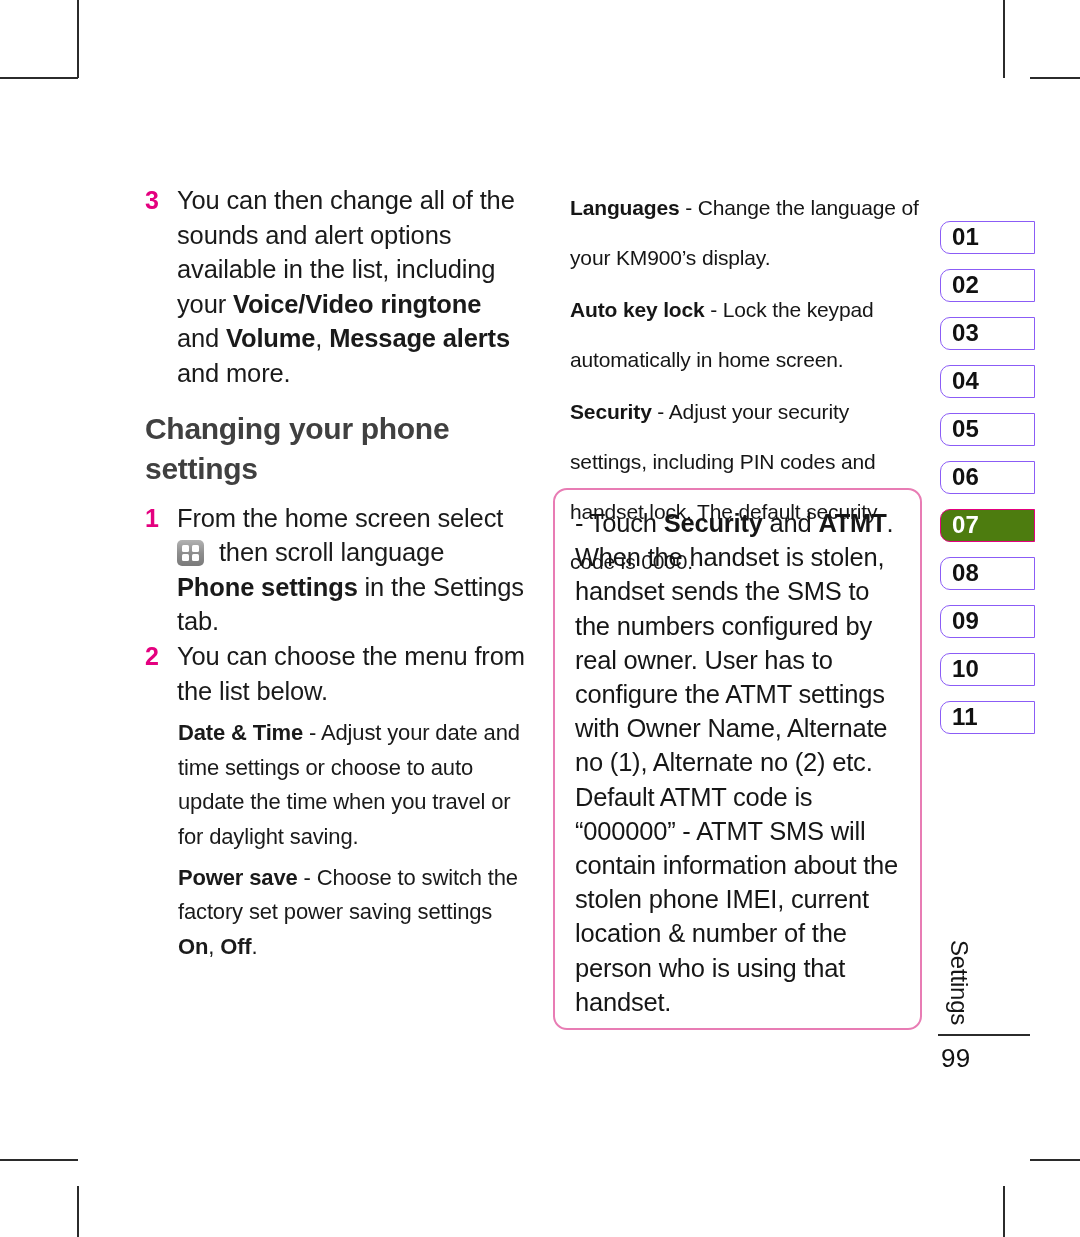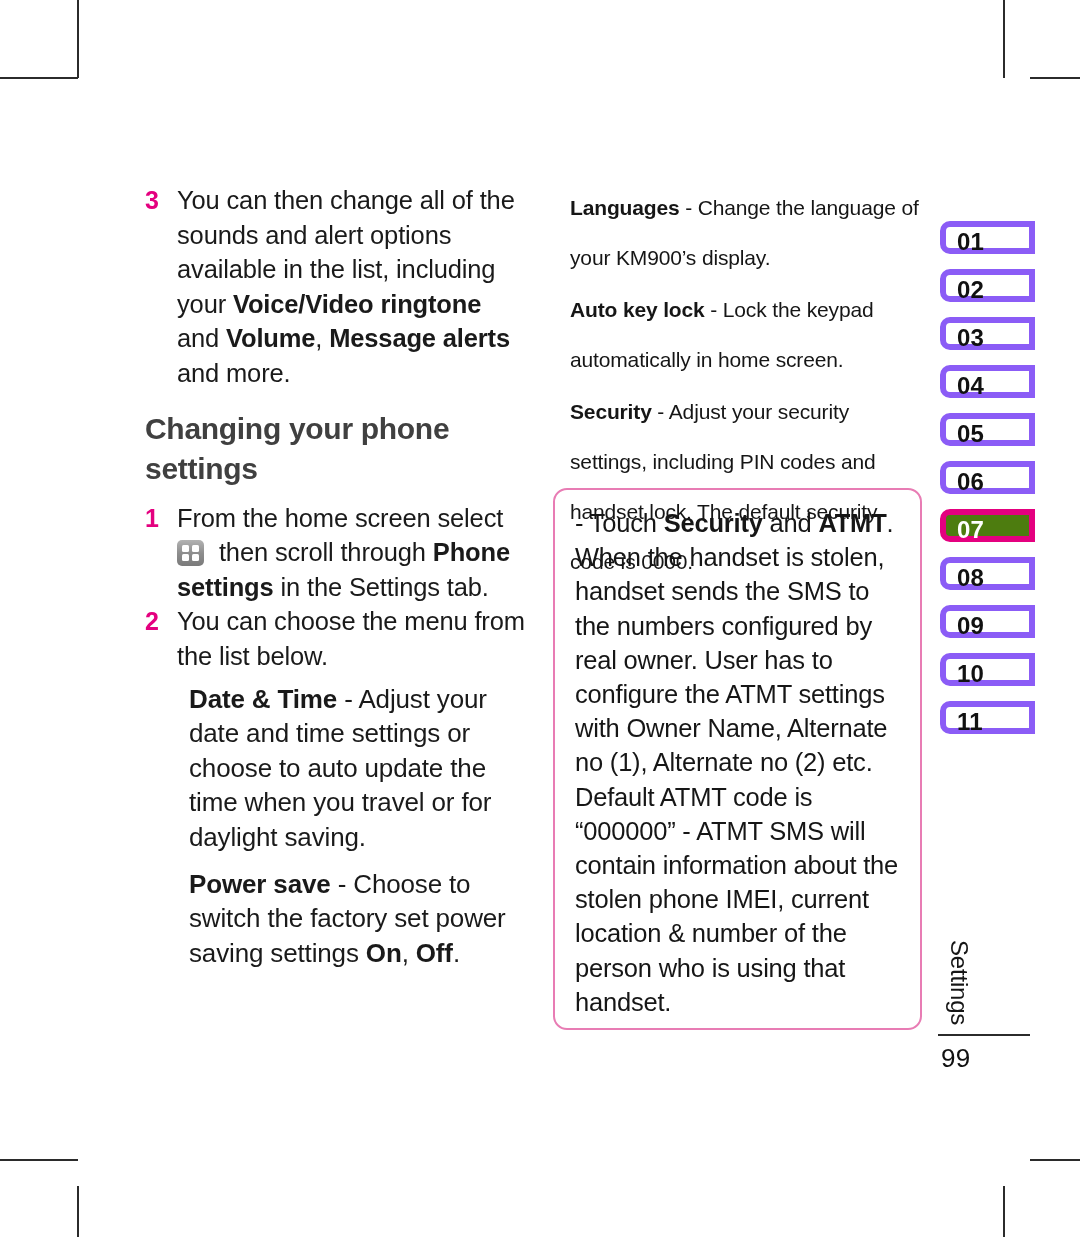--- a/index.html
+++ b/index.html
@@ -63,24 +63,24 @@
     position: absolute;
     left: 0;
     top: 0;
     color: #E4007F;
     font-weight: bold;
     font-size: 25px;
   }
 
   .hang {
     padding-left: 32px;
-    font-size: 26px;
+    font-size: 22px;
     line-height: 34.6px;
     letter-spacing: -0.15px;
-    margin: 12px;
+    margin: 1px;
   }
 
   h2.section-title {
     font-size: 30px;
     line-height: 40px;
     font-weight: bold;
     letter-spacing: -0.3px;
     margin: 18px 0 12px 0;
     color: #404040;
   }
@@ -142,21 +142,21 @@
     position: absolute;
     left: 940px;
     top: 221px;
     width: 95px;
   }
   .tab {
     width: 95px;
     height: 33px;
     box-sizing: border-box;
     margin-bottom: 15px;
-    border: 6px solid #8b5cf6;
+    border: 1px solid #8b5cf6;
     border-radius: 10px 0 0 10px;
     background: #ffffff;
     color: #111111;
     font-size: 24px;
     font-weight: bold;
     letter-spacing: 0.2px;
     line-height: 29px;
     padding-left: 11px;
   }
   .tab.active {
@@ -214,21 +214,21 @@
     <div class="numitem">
       <span class="num">3</span>
       <span><span>You can then change all of the sounds and alert options available in the list, including your </span><span class="b">Voice/Video ringtone</span><span> and </span><span class="b">Volume</span><span>, </span><span class="b">Message alerts</span><span> and more.</span></span>
     </div>
 
     <h2 class="section-title">Changing your phone settings</h2>
 
 
     <div class="numitem" style="margin-top:6px;">
       <span class="num">1</span>
-      <span><span>From the home screen select </span><span class="grid-icon"><i></i><i></i><i></i><i></i></span><span> then scroll through </span><span class="b">Phone settings</span><span> in the Settings tab.</span></span>
+      <span><span>From the home screen select </span><span class="grid-icon"><i></i><i></i><i></i><i></i></span><span> then scroll language </span><span class="b">Phone settings</span><span> in the Settings tab.</span></span>
     </div>
 
     <div class="numitem">
       <span class="num">2</span>
       <span>You can choose the menu from the list below.</span>
     </div>
 
     <p class="hang" style="margin-top:8px;"><span class="b">Date &amp; Time</span><span> - Adjust your date and time settings or choose to auto update the time when you travel or for daylight saving.</span></p>
 
     <p class="hang" style="margin-top:6px;"><span class="b">Power save</span><span> - Choose to switch the factory set power saving settings </span><span class="b">On</span><span>, </span><span class="b">Off</span><span>.</span></p>

